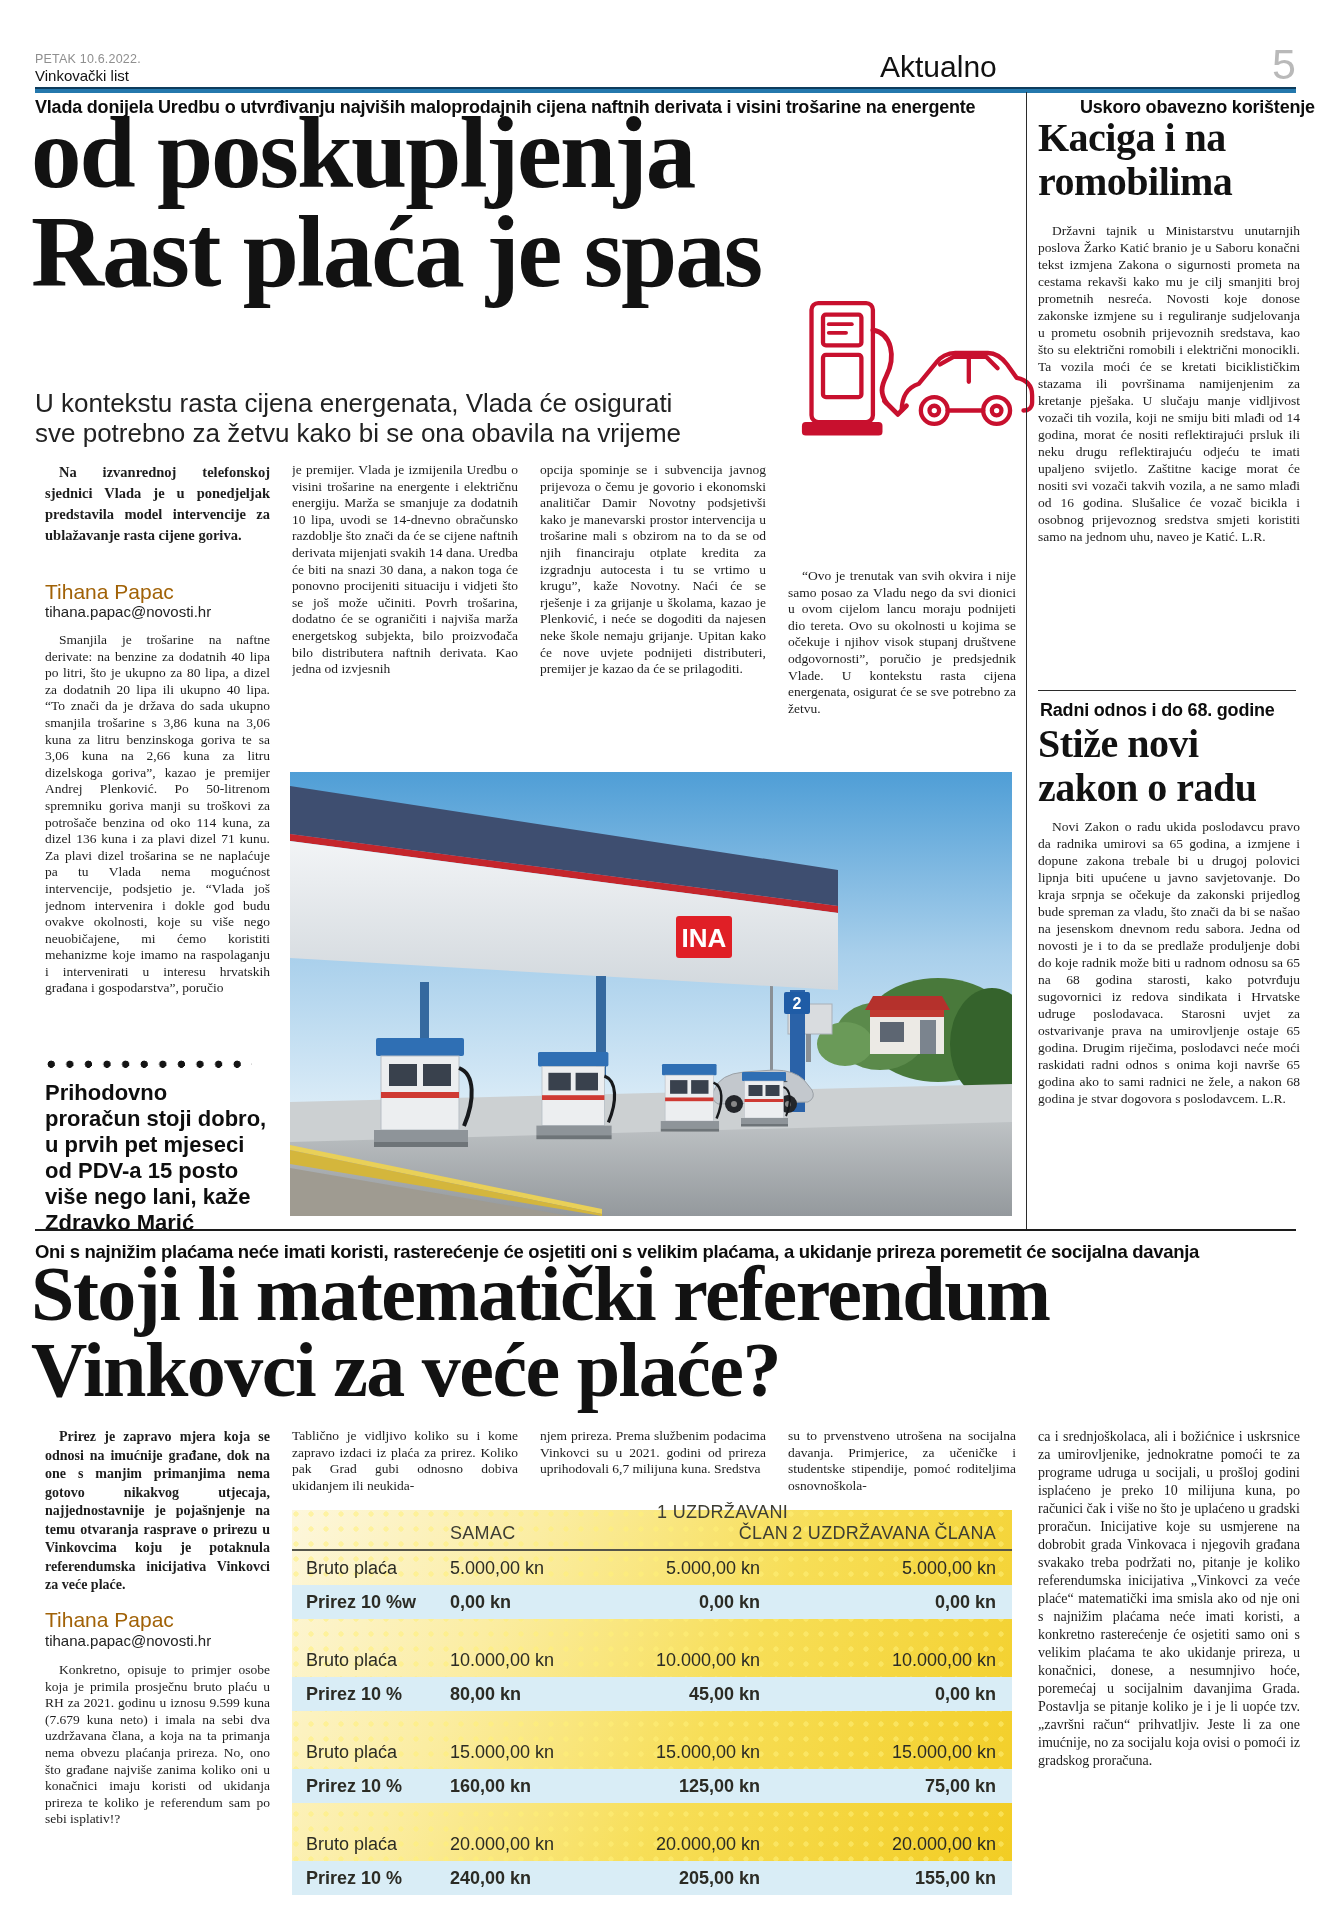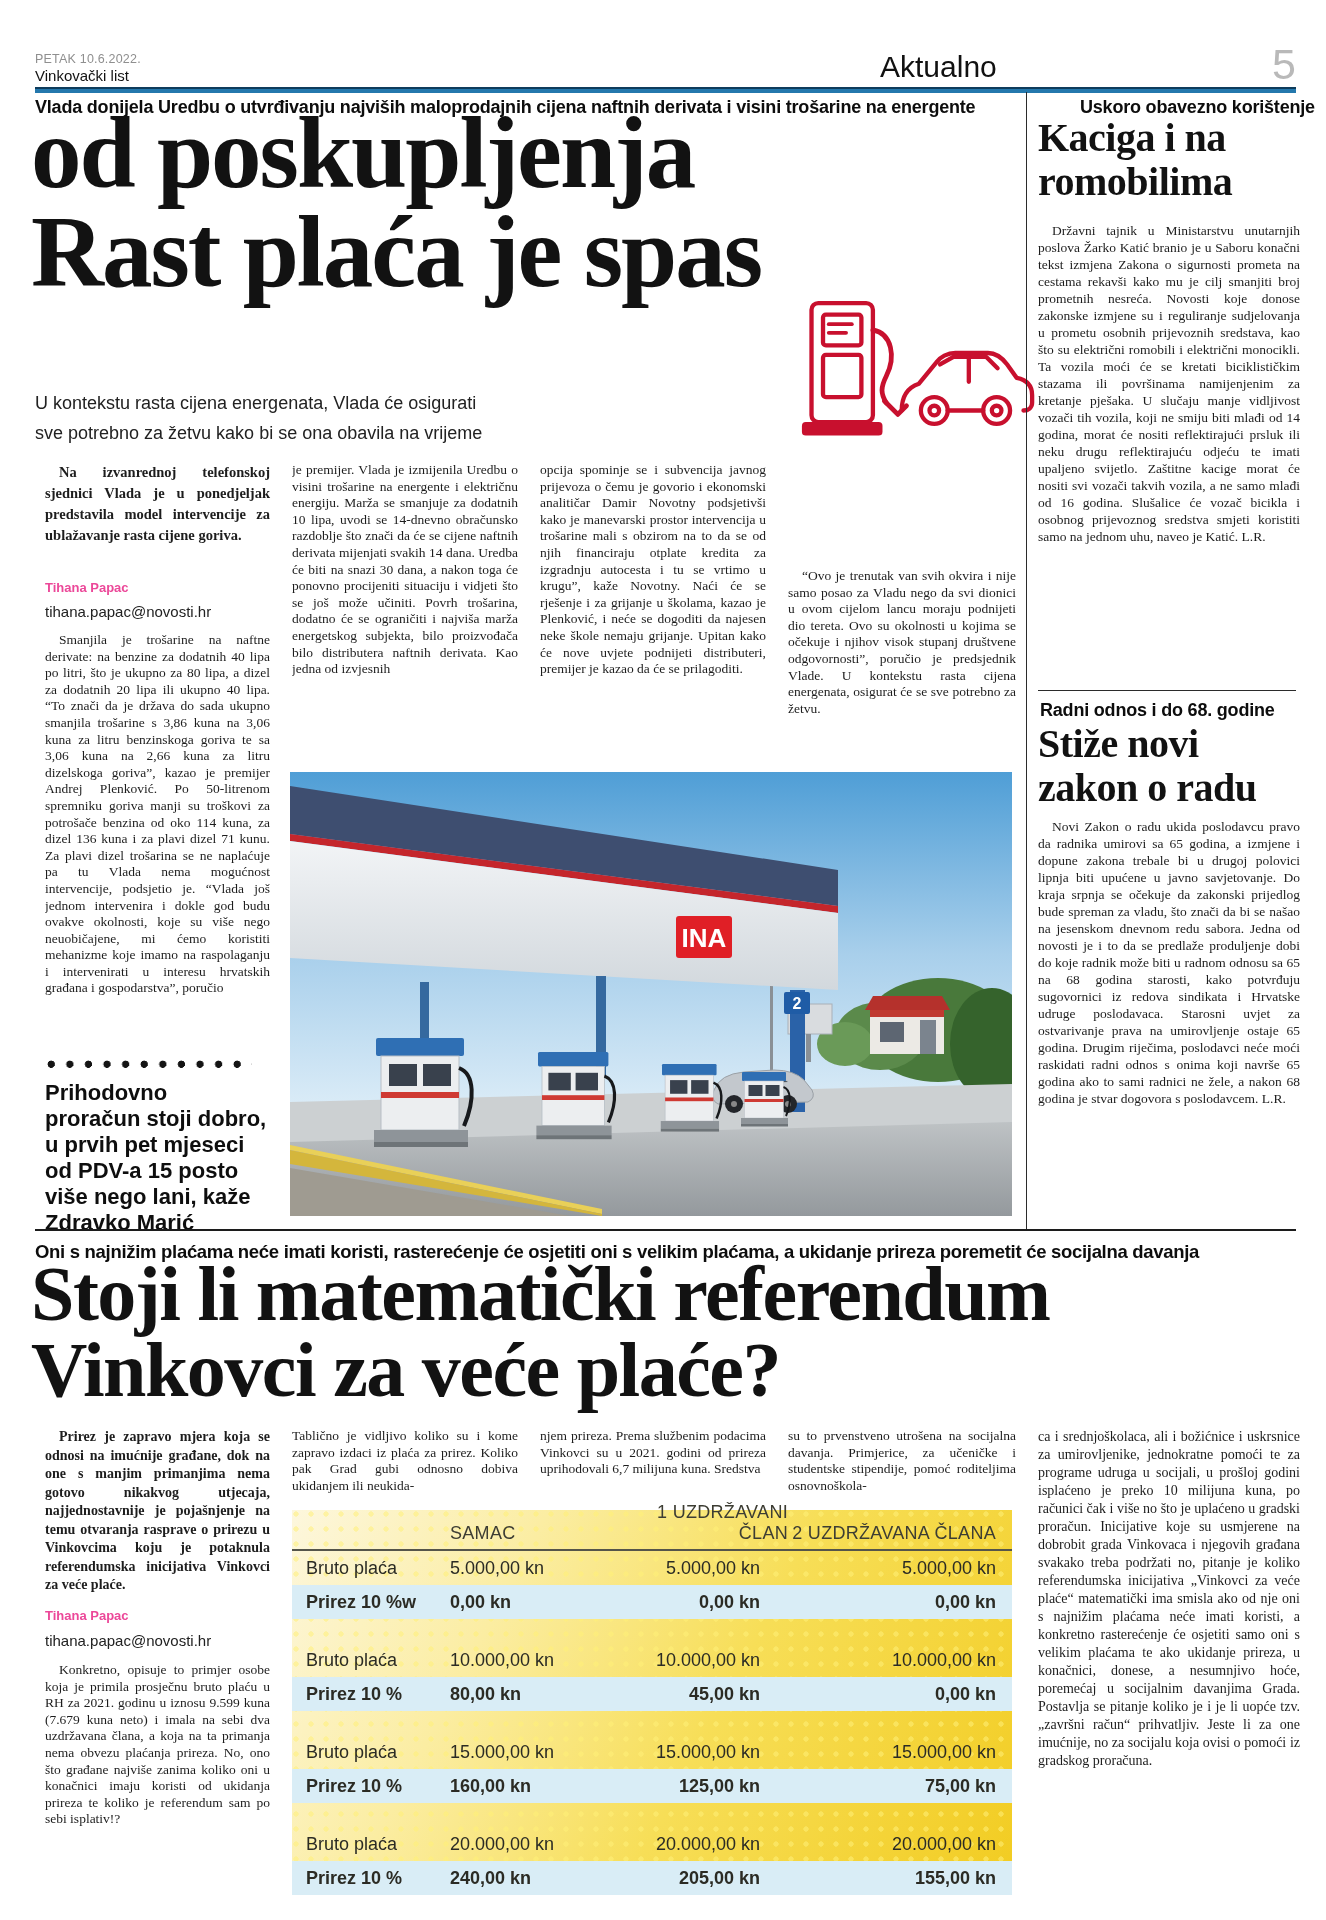--- a/index.html
+++ b/index.html
@@ -12,29 +12,29 @@
   .section{left:880px;top:50px;width:170px;text-align:left;font-size:30px;color:#111;}
   .pagenum{left:1190px;top:40px;width:106px;text-align:right;font-size:43px;color:#b9b9b9;}
   .bluerule{left:35px;top:87px;width:1261px;height:6px;
             background:linear-gradient(#0e3c5c 0 28%,#2478ad 28% 100%);}
   
   .kicker{font-weight:bold;font-size:18px;letter-spacing:-.2px;color:#0d0d0d;white-space:nowrap;}
   .m-kicker{left:35px;top:97px;}
   
   .m-headline{left:31px;top:104px;width:1000px;font-family:"Liberation Serif",serif;
               font-weight:bold;font-size:101px;line-height:99px;letter-spacing:-2px;color:#121212;}
-  .m-subtitle{left:35px;top:388px;width:660px;font-size:18px;line-height:30px;color:#222;}
+  .m-subtitle{left:35px;top:388px;width:660px;font-size:26px;line-height:30px;color:#222;}
   
   .serif{font-family:"Liberation Serif",serif;font-size:13.5px;line-height:16.6px;
          text-align:justify;color:#1d1d1d;}
   .serif p{margin:0;text-indent:14px;}
   .noindent{text-indent:0 !important;}
   .intro{font-weight:bold;font-size:14.5px;line-height:21px;}
   .m-intro{left:45px;top:462px;width:225px;}
-  .byname{font-weight:bold;font-size:13px;color:#ec4899;}
+  .byname{font-weight:normal;font-size:21px;color:#a16207;}
   .byemail{font-size:15px;color:#222;}
   .m-byname{left:45px;top:580px;}
   .m-byemail{left:45px;top:603px;}
   .m-col1{left:45px;top:632px;width:225px;height:420px;overflow:hidden;}
   .m-col2{left:292px;top:462px;width:226px;height:300px;overflow:hidden;}
   .m-col3{left:540px;top:462px;width:226px;height:300px;overflow:hidden;}
   .m-quote{left:788px;top:568px;width:228px;height:198px;overflow:hidden;}
   .dots{left:47px;top:1060px;width:205px;height:9px;
         background-image:radial-gradient(circle at 4.2px 4.2px,#141414 3.4px,transparent 3.9px);
         background-size:18.6px 9px;background-repeat:repeat-x;}

